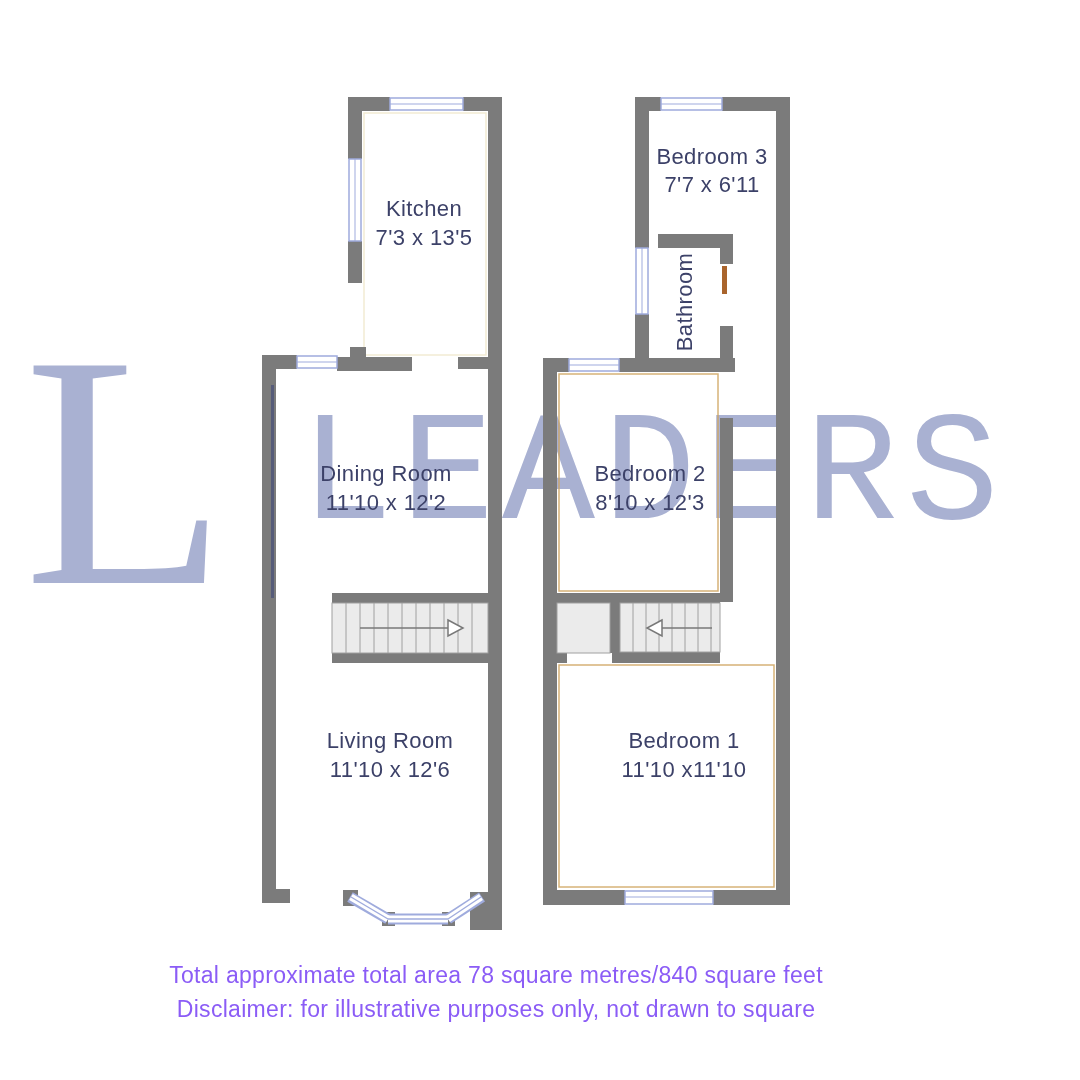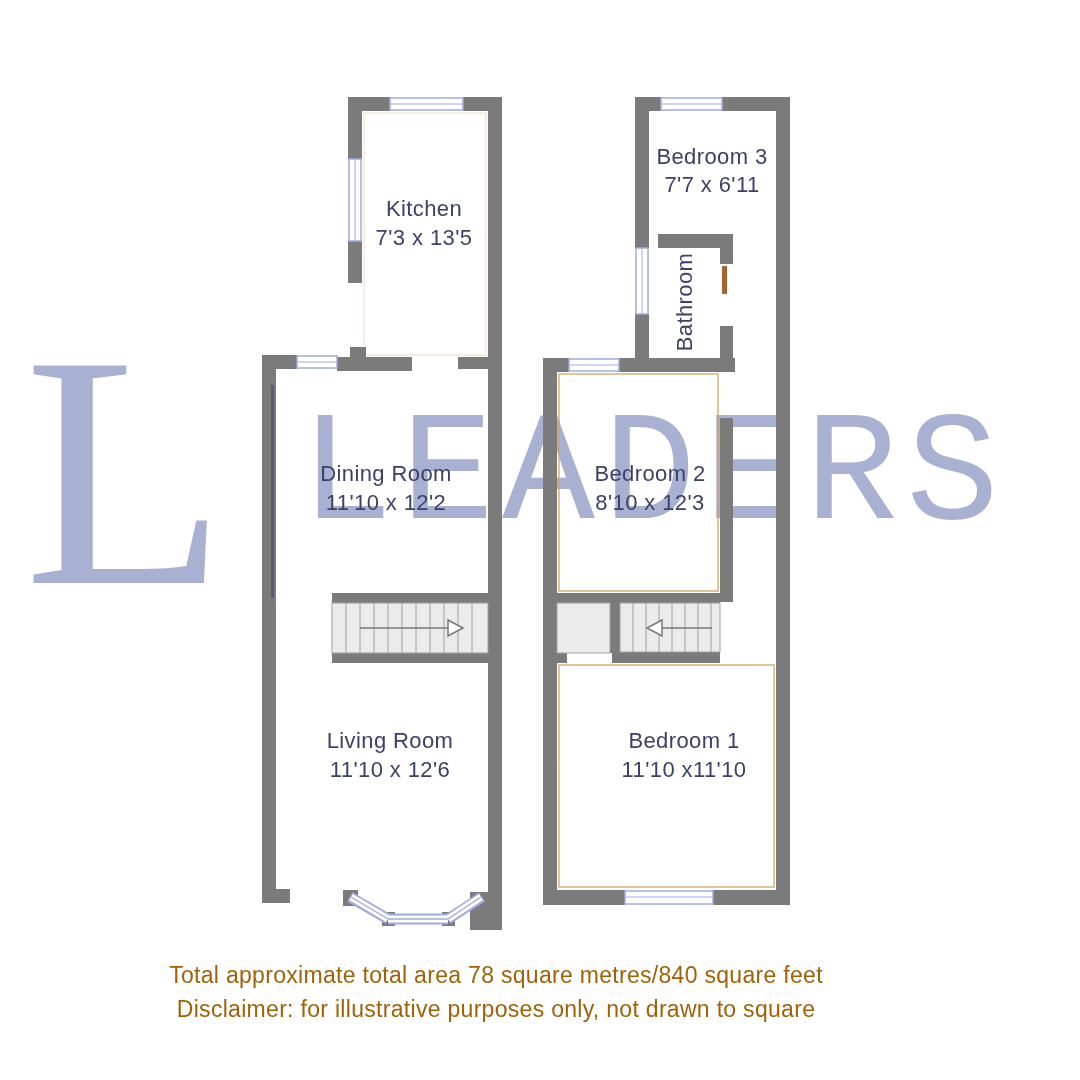--- a/index.html
+++ b/index.html
@@ -17,21 +17,21 @@
     font-family:Liberation Mono, monospace;
     font-size:155px;line-height:1;letter-spacing:8px;color:#a9b1d2;white-space:nowrap;
   }
   svg.plan{position:absolute;left:0;top:0;z-index:2;}
   .room-label{
     font-family:"Liberation Sans",sans-serif;font-size:22px;
     fill:#3c4168;letter-spacing:0.4px;
   }
   .footer{
     position:absolute;left:0;top:958px;width:992px;z-index:3;
-    text-align:center;color:#a16207;font-size:23px;line-height:34px;
+    text-align:center;color:#8b5cf6;font-size:23px;line-height:34px;
     letter-spacing:0.3px;
   }
 </style>
 </head>
 <body>
 
 <div class="watermark-letter">L</div>
 <div class="watermark-word">LEADERS</div>
 
 <svg class="plan" width="1080" height="1080" viewBox="0 0 1080 1080">

